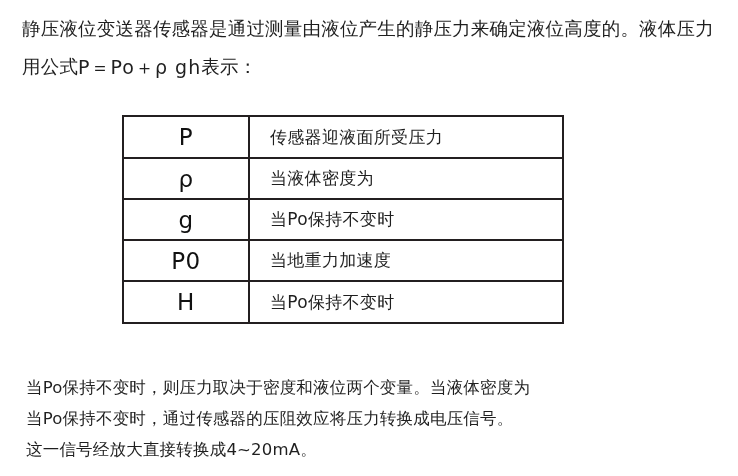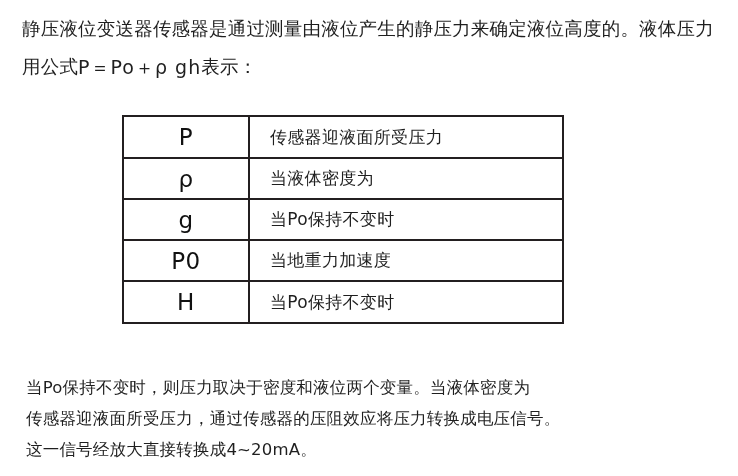--- a/index.html
+++ b/index.html
@@ -120,17 +120,17 @@
         <tr>
           <td class="sym">H</td>
           <td class="desc">当Po保持不变时</td>
         </tr>
       </tbody>
     </table>
   </div>
 
   <div class="outro">
     <p>当Po保持不变时，则压力取决于密度和液位两个变量。当液体密度为</p>
-    <p>传感器迎液面所受压力，通过传感器的压阻效应将压力转换成电压信号。</p>
+    <p>当Po保持不变时，通过传感器的压阻效应将压力转换成电压信号。</p>
     <p>这一信号经放大直接转换成4~20mA。</p>
   </div>
 
 </div>
 
 </body></html>

